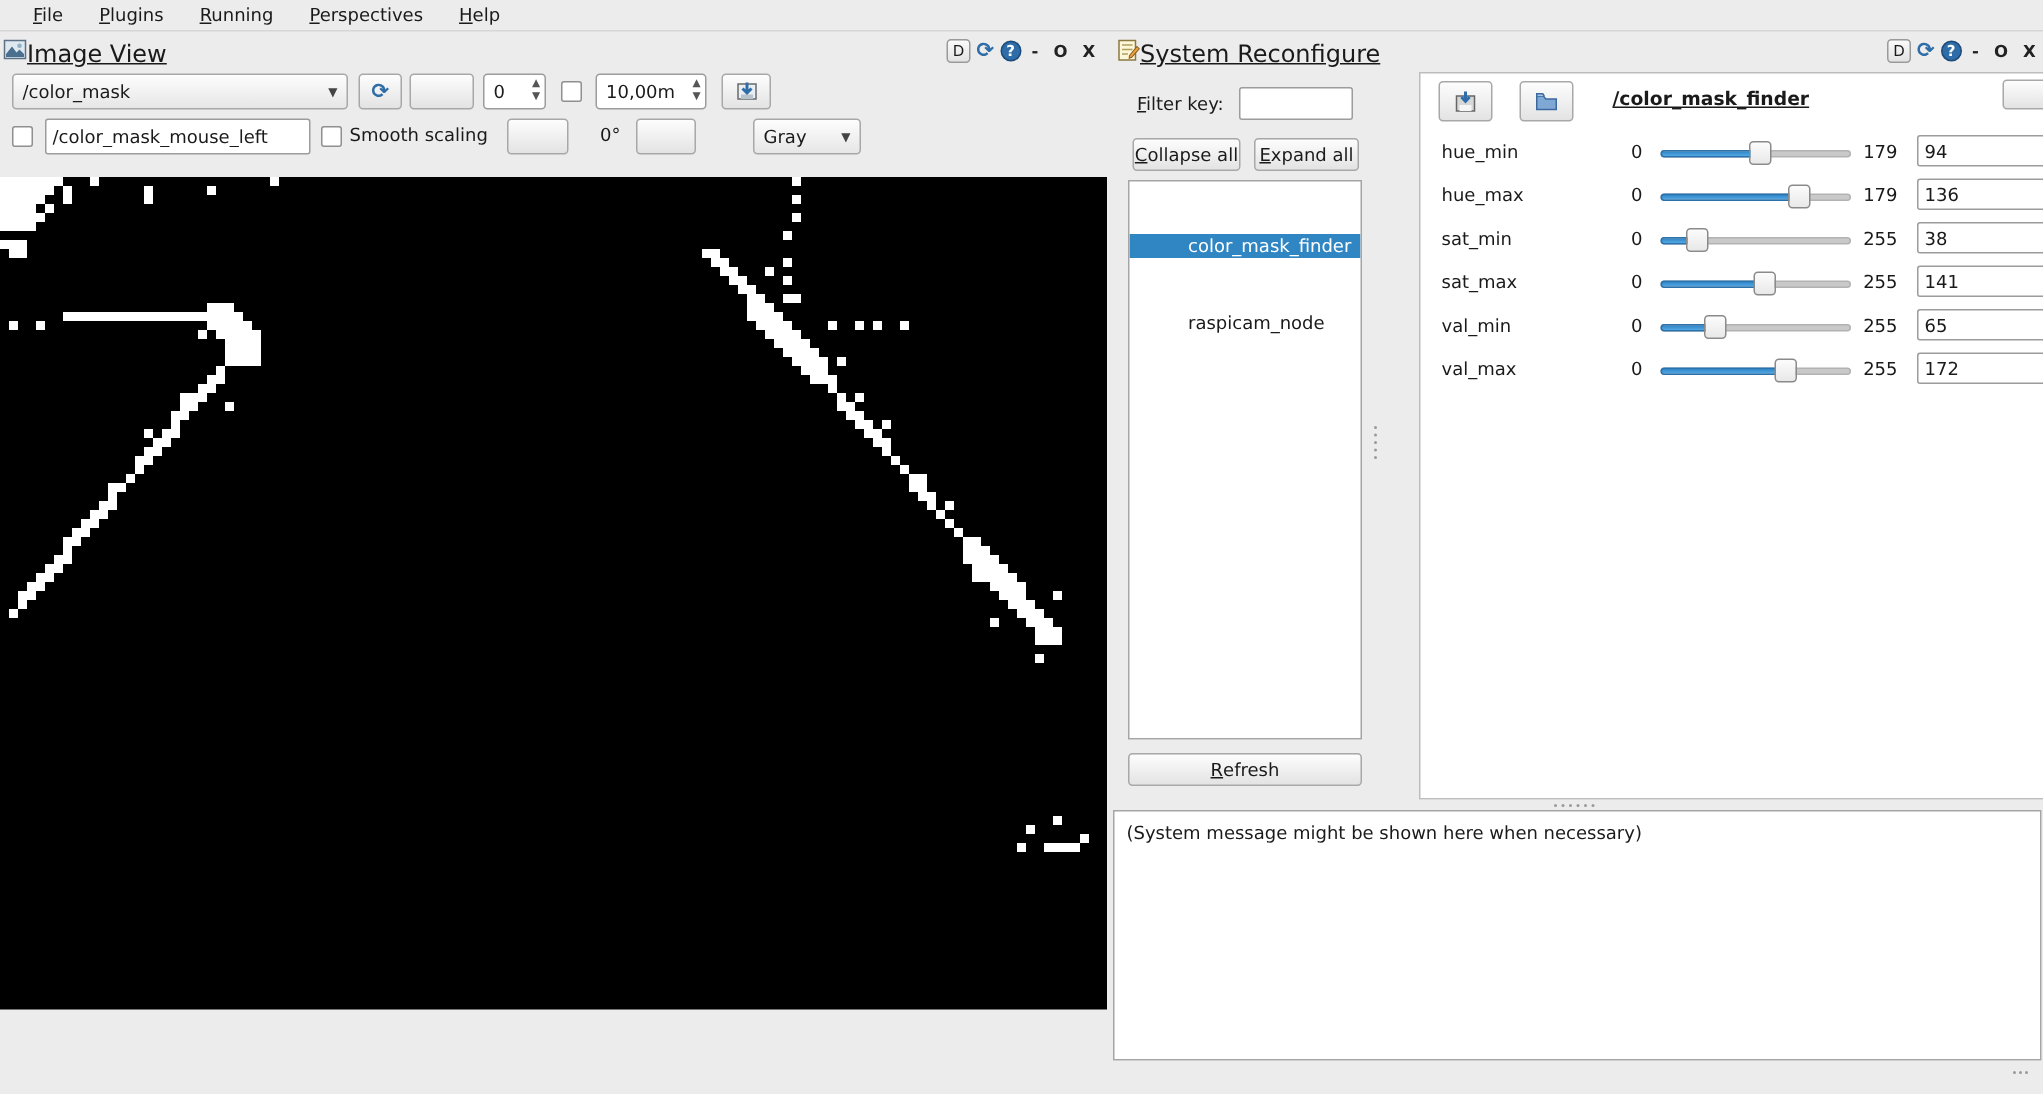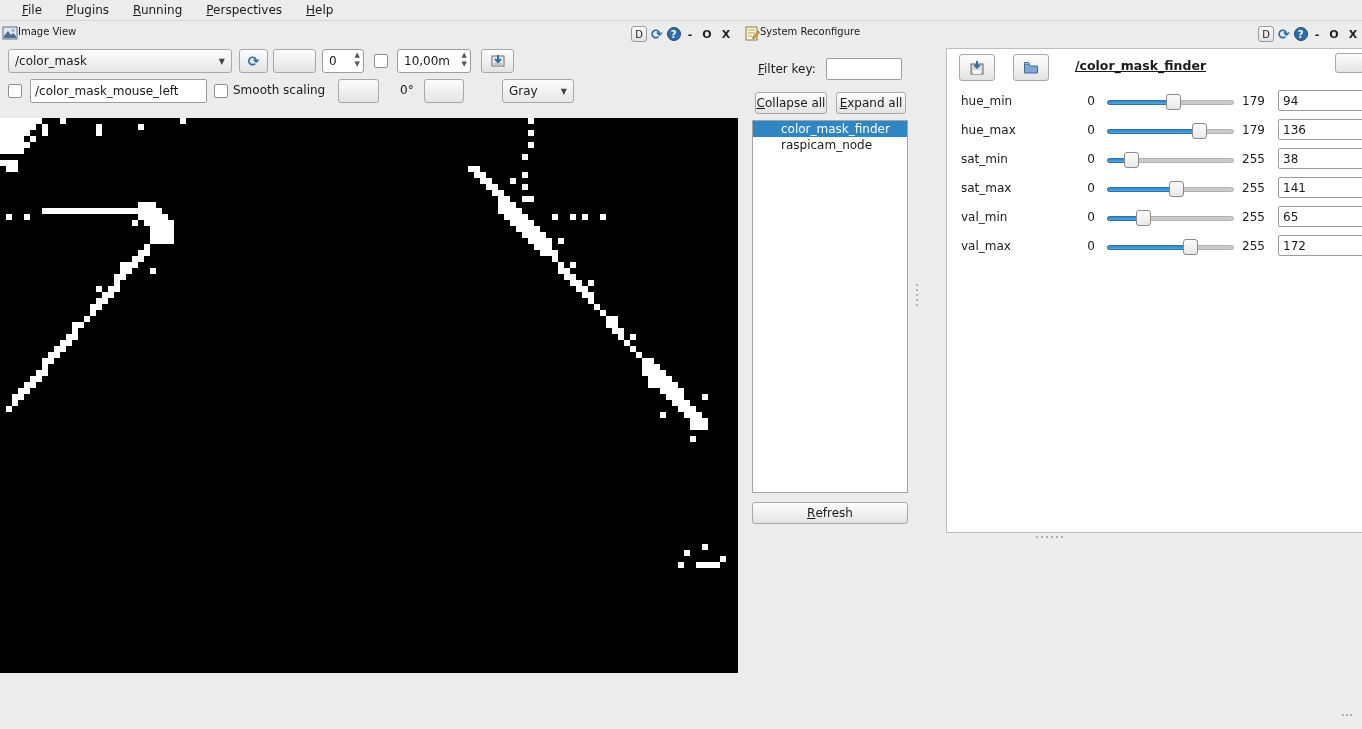--- a/index.html
+++ b/index.html
@@ -37,21 +37,21 @@
 
   
   #menubar { position:absolute; left:0; top:0; width:1362px; height:21px;
     background:#ececec; border-bottom:1px solid #d6d6d6; display:flex; align-items:center;
     padding-left:10px; }
   #menubar .menu-item { padding:2px 12px 3px 12px; }
 
   
   #image-view { position:absolute; left:0; top:22px; width:740px; height:707px; }
   .dock-titlebar { position:absolute; left:0; top:0; height:24px; width:100%; }
-  .dock-title { position:absolute; left:18px; top:4px; font-size:10px; }
+  .dock-title { position:absolute; left:18px; top:4px; font-size:16px;text-decoration:underline; }
   .dock-icon { position:absolute; left:2px; top:3px; }
 
   #iv-toolbar1 > *, #iv-toolbar2 > * { position:absolute; }
   #iv-combo-topic { left:8px; top:27px; width:224px; height:24px; }
   #iv-refresh { left:239px; top:27px; width:29px; height:24px; }
   #iv-blank1 { left:273px; top:27px; width:43px; height:24px; }
   #iv-spin0 { left:322px; top:27px; width:42px; height:24px; }
   #iv-check1 { left:374px; top:32px; }
   #iv-spin10 { left:397px; top:27px; width:74px; height:24px; }
   #iv-save { left:481px; top:27px; width:33px; height:24px; }
@@ -68,21 +68,21 @@
   #mask-wrap svg { display:block; }
 
   
   #dyn { position:absolute; left:742px; top:22px; width:620px; height:707px; }
   #dyn-filter-label { position:absolute; left:16px; top:40px; }
   #dyn-filter-input { position:absolute; left:84px; top:36px; width:76px; height:22px; }
   #dyn-collapse { position:absolute; left:13px; top:70px; width:72px; height:22px; }
   #dyn-expand { position:absolute; left:94px; top:70px; width:70px; height:22px; }
   #dyn-tree { position:absolute; left:10px; top:98px; width:156px; height:373px;
     background:#fff; border:1px solid #a5a5a5; overflow:hidden; }
-  .tree-item { height:16px; line-height:16px; padding-left:28px; white-space:nowrap; }
+  .tree-item { height:16px; line-height:16px; padding-left:39px; white-space:nowrap;margin-top:35px; }
   .tree-item.selected { background:#3086c3; color:#fff; }
   #dyn-refresh { position:absolute; left:10px; top:480px; width:156px; height:22px; }
   #v-splitter { position:absolute; left:170px; top:26px; width:12px; height:481px; }
   #v-splitter .dots { position:absolute; left:4px; top:236px; display:flex;
     flex-direction:column; gap:3px; }
   #v-splitter .dots i, #h-splitter i, #size-grip i { width:2px; height:2px; background:#9a9a9a;
     display:block; border-radius:1px; }
   #h-splitter { position:absolute; left:294px; top:514px; display:flex; gap:3px; }
 
   #param-card { position:absolute; left:183px; top:26px; width:430px; height:485px;
@@ -608,19 +608,22 @@
 
   <span id="h-splitter">
     <i></i>
       <i></i>
       <i></i>
       <i></i>
       <i></i>
       <i></i>
   </span>
 
+  <div id="msg-box">
+    <span>(System message might be shown here when necessary)</span>
+  </div>
 
   <span id="size-grip">
       <i></i>
       <i></i>
       <i></i>
     </span>
 </div>
 
 </body></html>

